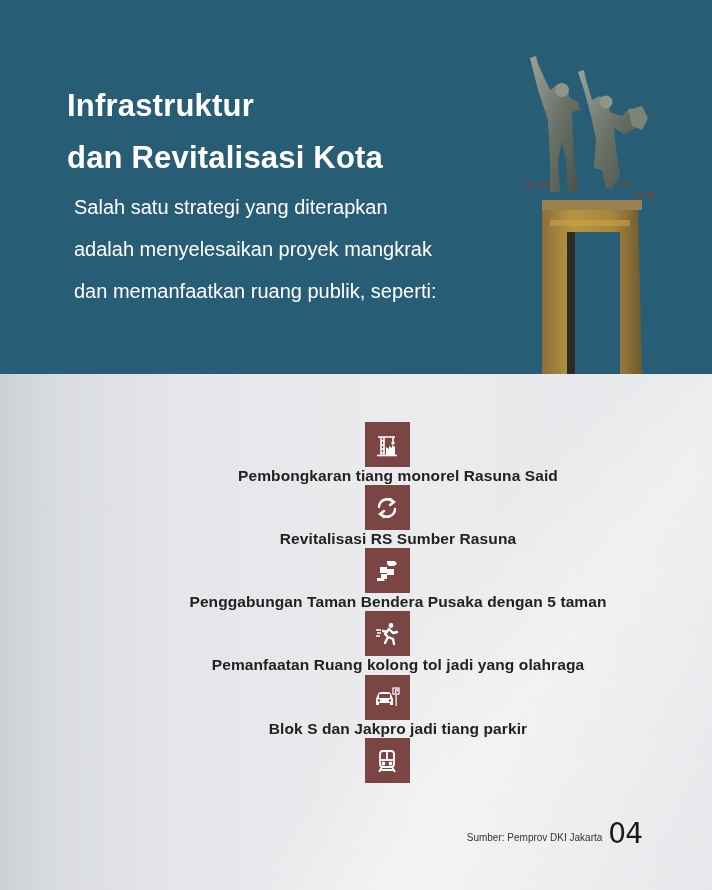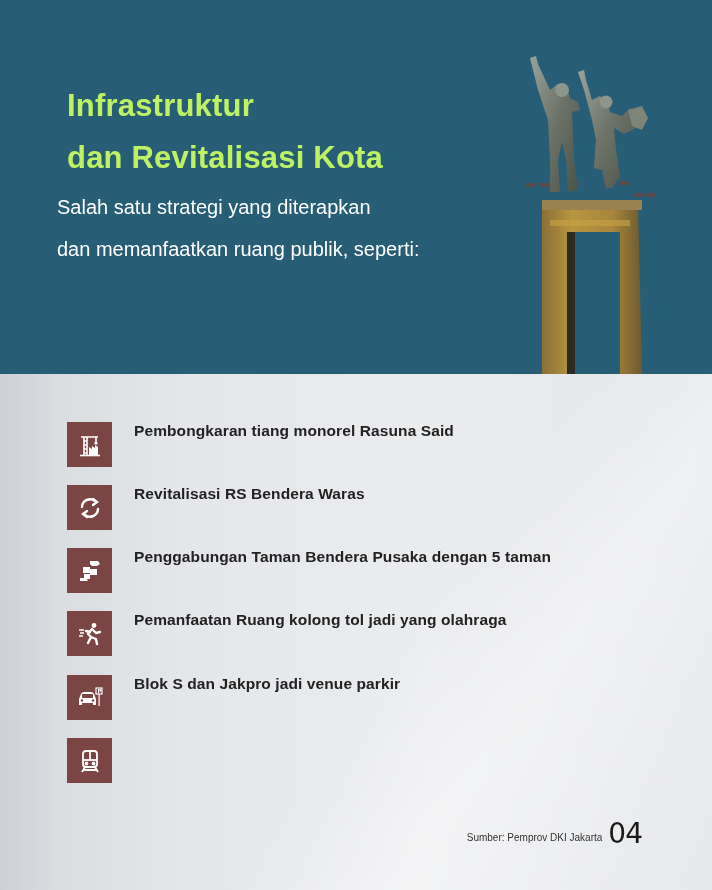--- a/index.html
+++ b/index.html
@@ -5,26 +5,26 @@
   * { box-sizing: border-box; margin: 0; padding: 0; }
   html, body { width: 712px; height: 890px; overflow: hidden; }
   body { font-family: "Liberation Sans", "DejaVu Sans", sans-serif; background: #e6e8ea; position: relative; }
 
   .header {
     position: absolute; left: 0; top: 0; width: 712px; height: 374px;
     background: #285e75; overflow: hidden;
   }
   .title {
     position: absolute; left: 67px; top: 80px;
-    color: #bef264; font-weight: bold; font-size: 31px; line-height: 52px;
+    color: #ffffff; font-weight: bold; font-size: 31px; line-height: 52px;
     letter-spacing: 0.2px;
   }
   .title div { white-space: nowrap; }
   .subtitle {
-    position: absolute; left: 57px; top: 186px;
+    position: absolute; left: 74px; top: 186px;
     color: #ffffff; font-size: 20px; line-height: 42px;
   }
   .subtitle div { white-space: nowrap; }
 
   
   .monument { position: absolute; left: 520px; top: 50px; width: 150px; height: 324px; }
 
   .body-area {
     position: absolute; left: 0; top: 374px; width: 712px; height: 516px;
     background: linear-gradient(90deg, #d5d8dc 0%, #e4e6e9 25%, #ebecee 60%, #e3e5e8 100%);
@@ -35,21 +35,21 @@
     background: linear-gradient(125deg, rgba(255,255,255,0) 55%, rgba(255,255,255,0.4) 70%, rgba(240,241,243,0.2) 100%);
   }
   .body-area .shade-left {
     position: absolute; left: 0; top: 0; width: 60px; height: 516px;
     background: linear-gradient(90deg, rgba(190,194,199,0.35), rgba(190,194,199,0));
   }
 
   .list { position: absolute; left: 67px; top: 422px; }
   .item {
     position: absolute; left: 0; height: 45px; width: 640px;
-    display: flex; 
+    display: flex; align-items: center; flex-direction: column;
   }
   .icon-box {
     width: 45px; height: 45px; background: #7a4542;
     display: flex; align-items: center; justify-content: center;
     flex: 0 0 45px;
   }
   .icon-box svg { width: 28px; height: 28px; }
   .item-label {
     margin-left: 22px; font-weight: bold; font-size: 15.5px; color: #222222;
     white-space: nowrap; letter-spacing: 0.1px;
@@ -71,20 +71,21 @@
 </head>
 <body>
 
 <div class="header">
   <div class="title">
     <div>Infrastruktur</div>
     <div>dan Revitalisasi Kota</div>
   </div>
   <div class="subtitle">
     <div>Salah satu strategi yang diterapkan</div>
+    <div>adalah menyelesaikan proyek mangkrak</div>
     <div>dan memanfaatkan ruang publik, seperti:</div>
   </div>
 
   <svg class="monument" viewBox="0 0 150 324">
 
     <defs>
       <linearGradient id="stone" x1="0" x2="1" y1="0" y2="0">
         <stop offset="0" stop-color="#8a6f3a"></stop>
         <stop offset="0.3" stop-color="#b8953f"></stop>
         <stop offset="0.7" stop-color="#a8863c"></stop>
@@ -137,21 +138,21 @@
 
   <div class="item" style="top:63px">
     <div class="icon-box">
       <svg viewBox="0 0 28 28" fill="none" stroke="#fff" stroke-width="2.4" stroke-linecap="round">
         <path d="M6 13 A8 8 0 0 1 20 8"></path>
         <path d="M22 15 A8 8 0 0 1 8 20"></path>
         <path d="M17 5 L21 8 L17 11" fill="none"></path>
         <path d="M11 17 L7 20 L11 23" fill="none"></path>
       </svg>
     </div>
-    <span class="item-label">Revitalisasi RS Bendera Waras</span>
+    <span class="item-label">Revitalisasi RS Sumber Rasuna</span>
   </div>
 
   <div class="item" style="top:126px">
     <div class="icon-box">
       <svg viewBox="0 0 28 28" fill="#fff">
         <path d="M14 4 H22 L24 7 L21 9 H16 L14 7 Z"></path>
         <rect x="7" y="10" width="7" height="6"></rect>
         <rect x="14" y="12" width="7" height="6"></rect>
         <rect x="8" y="17" width="6" height="5"></rect>
         <path d="M4 21 H10 L12 24 H4 Z"></path>
@@ -176,21 +177,21 @@
       <svg viewBox="0 0 28 28" fill="#fff">
         <path d="M3 15 L5 10 Q6 8 8 8 H15 Q17 8 18 10 L20 15 V21 H17 V19 H6 V21 H3 Z"></path>
         <rect x="6" y="10" width="11" height="4" fill="#7a4542"></rect>
         <circle cx="6" cy="16.5" r="1.2" fill="#7a4542"></circle>
         <circle cx="17" cy="16.5" r="1.2" fill="#7a4542"></circle>
         <rect x="20" y="4" width="6" height="6" fill="none" stroke="#fff" stroke-width="1.2"></rect>
         <text x="21.4" y="9" font-size="5.5" font-weight="bold" fill="#fff" font-family="DejaVu Sans, sans-serif">P</text>
         <rect x="22.5" y="10" width="1.2" height="12"></rect>
       </svg>
     </div>
-    <span class="item-label">Blok S dan Jakpro jadi venue parkir</span>
+    <span class="item-label">Blok S dan Jakpro jadi tiang parkir</span>
   </div>
 
   <div class="item" style="top:316px">
     <div class="icon-box">
       <svg viewBox="0 0 28 28" fill="none" stroke="#fff" stroke-width="1.8">
         <rect x="7" y="4" width="14" height="16" rx="3"></rect>
         <line x1="14" y1="4" x2="14" y2="13"></line>
         <line x1="7" y1="13" x2="21" y2="13"></line>
         <circle cx="10.5" cy="16.5" r="1" fill="#fff"></circle>
         <circle cx="17.5" cy="16.5" r="1" fill="#fff"></circle>

